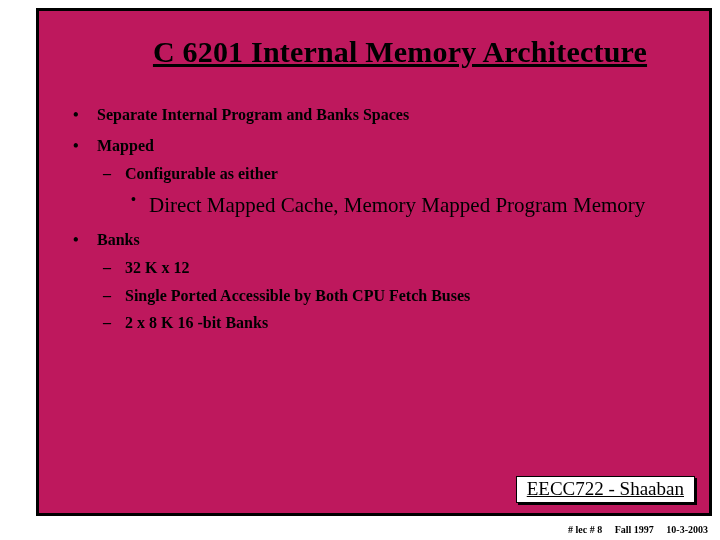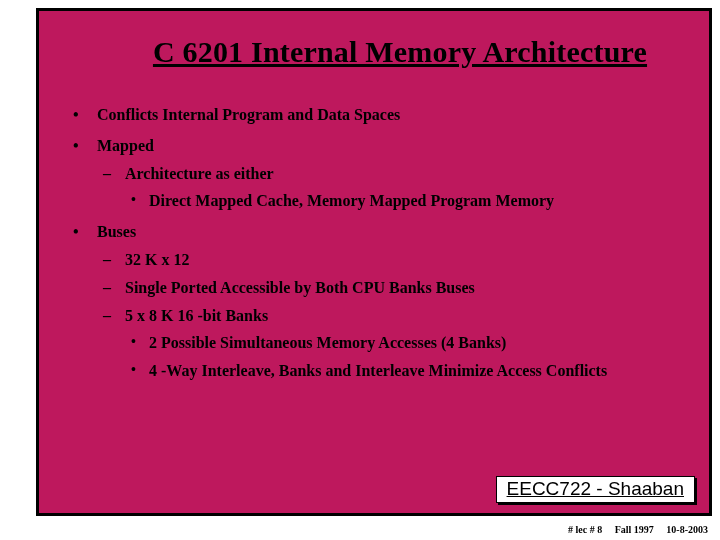--- a/index.html
+++ b/index.html
@@ -62,41 +62,41 @@
     top: 0;
     font-weight: bold;
   }
   .lvl3 {
     margin-top: 3px;
   }
   .lvl3 > li {
     position: relative;
     padding-left: 24px;
     margin-bottom: 3px;
-    font-size: 16px;
-    font-weight: bold;
+    font-size: 21px;
+    font-weight: normal;
     line-height: 1.55;
   }
   .lvl3 > li::before {
     content: "•";
     position: absolute;
     left: 6px;
     top: 0;
     font-size: 14px;
     font-weight: bold;
   }
   .footer-box {
     position: absolute;
     right: 14px;
     bottom: 10px;
     border: 1.5px solid #000;
     box-shadow: 2px 2px 0 #000;
     padding: 1px 10px 2px 10px;
     font-size: 19px;
-    font-family: Liberation Sans, sans-serif;
+    font-family: Liberation Serif, serif;
     background: #fff;
     text-decoration: underline;
   }
   .footer-line {
     position: absolute;
     right: 12px;
     bottom: 5px;
     font-size: 10px;
     font-weight: bold;
     font-family: "Times New Roman", Times, serif;
@@ -104,51 +104,47 @@
   .footer-line span { margin-left: 10px; margin-top: 10px; }
 </style>
 </head>
 <body>
 
 <div class="frame">
   <h1 class="title">C 6201 Internal Memory Architecture</h1>
 
   <ul class="lvl1">
     <li>
-      <span>Conflicts Internal Program and Data Spaces</span>
+      <span>Separate Internal Program and Banks Spaces</span>
     </li>
     <li>
       <span>Mapped</span>
       <ul class="lvl2">
         <li>
-          <span>Architecture as either</span>
+          <span>Configurable as either</span>
           <ul class="lvl3">
             <li><span>Direct Mapped Cache, Memory Mapped Program Memory</span></li>
           </ul>
         </li>
       </ul>
     </li>
     <li>
-      <span>Buses</span>
+      <span>Banks</span>
       <ul class="lvl2">
         <li><span>32 K x 12</span></li>
-        <li><span>Single Ported Accessible by Both CPU Banks Buses</span></li>
+        <li><span>Single Ported Accessible by Both CPU Fetch Buses</span></li>
         <li>
-          <span>5 x 8 K 16 -bit Banks</span>
-          <ul class="lvl3">
-            <li><span>2 Possible Simultaneous Memory Accesses (4 Banks)</span></li>
-            <li><span>4 -Way Interleave,  Banks and Interleave Minimize Access Conflicts</span></li>
-          </ul>
+          <span>2 x 8 K 16 -bit Banks</span>
         </li>
       </ul>
     </li>
   </ul>
 
   <div class="footer-box">
     <span>EECC722 - Shaaban</span>
   </div>
 </div>
 
 <div class="footer-line">
   <span>#  lec # 8</span>
   <span>Fall 1997</span>
-  <span>10-8-2003</span>
+  <span>10-3-2003</span>
 </div>
 
 </body></html>

